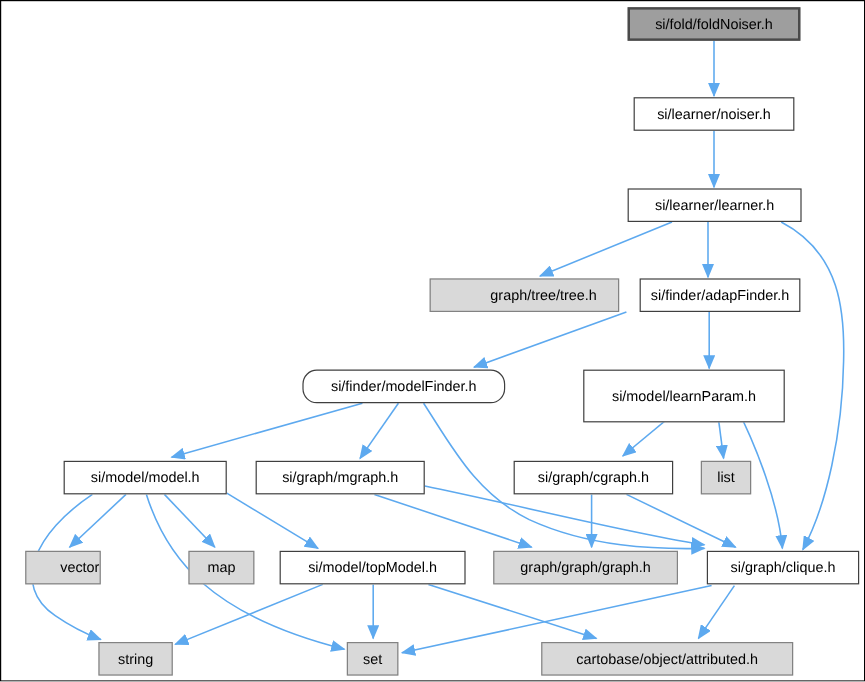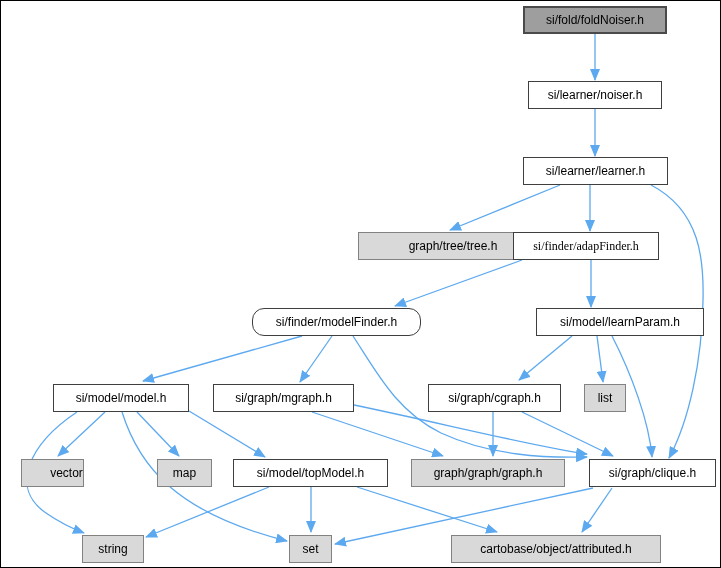--- a/index.html
+++ b/index.html
@@ -61,23 +61,23 @@
       <path d="M268,486 L145,536" class="edge" stroke="#5da9ef" marker-end="url(#arrow)"></path>
       <path d="M310,486 L310,531" class="edge" stroke="#5da9ef" marker-end="url(#arrow)"></path>
       <path d="M356,486 L496,531" class="edge" stroke="#5da9ef" marker-end="url(#arrow)"></path>
       <path d="M592,487 L334,543" class="edge" stroke="#5da9ef" marker-end="url(#arrow)"></path>
       <path d="M611,487 L581,531" class="edge" stroke="#5da9ef" marker-end="url(#arrow)"></path>
     </svg>
     <div class="node root" style="left: 522px; top: 5px; width: 144px; height: 28px;">si/fold/foldNoiser.h</div>
     <div class="node normal" style="left: 527px; top: 80px; width: 134px; height: 28px;">si/learner/noiser.h</div>
     <div class="node normal" style="left: 522px; top: 156px; width: 145px; height: 28px;">si/learner/learner.h</div>
     <div class="node gray" style="left: 357px; top: 231px; width: 158px; height: 28px; padding-left: 32px;">graph/tree/tree.h</div>
-    <div class="node normal" style="left: 512px; top: 231px; width: 146px; height: 28px; font-family: Liberation Serif, serif;">si/finder/adapFinder.h</div>
+    <div class="node normal" style="left: 532px; top: 231px; width: 134px; height: 28px;">si/finder/adapFinder.h</div>
     <div class="node normal" style="left: 251px; top: 307px; width: 169px; height: 28px; border-radius: 12px;">si/finder/modelFinder.h</div>
-    <div class="node normal" style="left: 535px; top: 307px; width: 168px; height: 28px;">si/model/learnParam.h</div>
+    <div class="node normal" style="left: 485px; top: 307px; width: 168px; height: 44px;">si/model/learnParam.h</div>
     <div class="node normal" style="left: 52px; top: 383px; width: 136px; height: 28px;">si/model/model.h</div>
     <div class="node normal" style="left: 212px; top: 383px; width: 141px; height: 28px;">si/graph/mgraph.h</div>
     <div class="node normal" style="left: 427px; top: 383px; width: 133px; height: 28px;">si/graph/cgraph.h</div>
     <div class="node gray" style="left: 583px; top: 383px; width: 42px; height: 28px;">list</div>
     <div class="node gray" style="left: 20px; top: 458px; width: 63px; height: 28px; padding-left: 28px;">vector</div>
     <div class="node gray" style="left: 156px; top: 458px; width: 55px; height: 28px;">map</div>
     <div class="node normal" style="left: 232px; top: 458px; width: 155px; height: 28px;">si/model/topModel.h</div>
     <div class="node gray" style="left: 410px; top: 458px; width: 154px; height: 28px;">graph/graph/graph.h</div>
     <div class="node normal" style="left: 588px; top: 458px; width: 127px; height: 28px;">si/graph/clique.h</div>
     <div class="node gray" style="left: 81px; top: 534px; width: 62px; height: 28px;">string</div>

